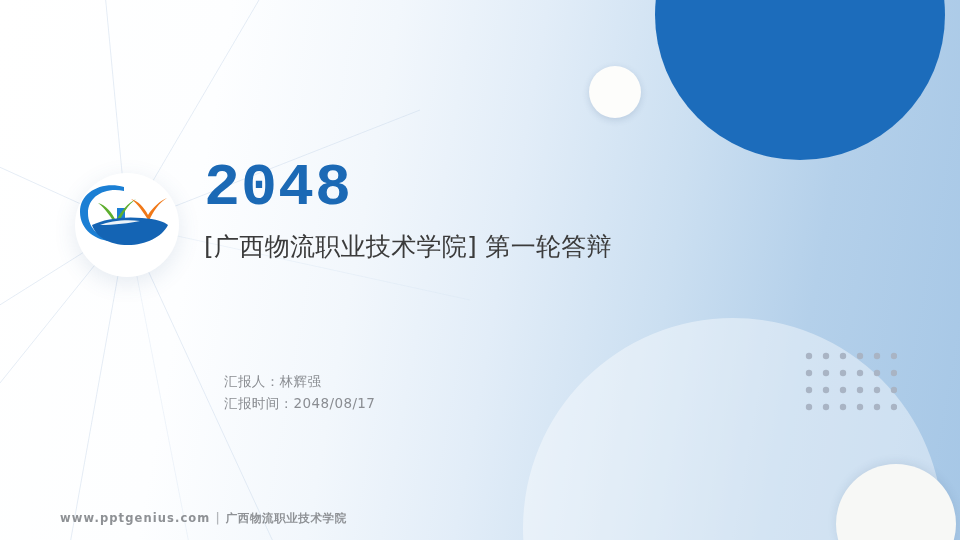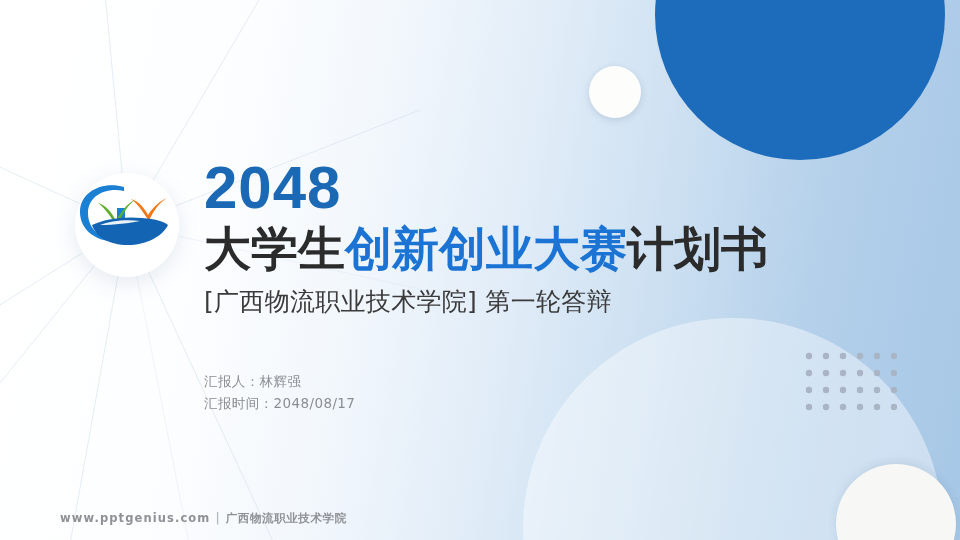--- a/index.html
+++ b/index.html
@@ -118,21 +118,21 @@
     width: 640px;
   }
 
   .year {
     font-size: 60px;
     font-weight: 700;
     line-height: 1.0;
     letter-spacing: 1px;
     color: #1b69b5;
     margin: 0;
-    font-family: Liberation Sans, sans-serif;
+    font-family: Liberation Mono, monospace;
   }
 
   .headline {
     margin: 6px 0 0 0;
     font-size: 47px;
     font-weight: 700;
     line-height: 1.05;
     letter-spacing: 0px;
     color: #2b2b2b;
     white-space: nowrap;
@@ -154,21 +154,21 @@
   .presenter {
     position: absolute;
     left: 204px;
     top: 370px;
     font-size: 13.5px;
     line-height: 22px;
     color: #8a8d92;
     letter-spacing: 0.4px;
     font-family: "DejaVu Sans", "Liberation Sans", sans-serif;
   }
-  .presenter div { white-space: nowrap; }
+  .presenter div { white-space: nowrap; margin-left: 20px; }
 
   
   .footer {
     position: absolute;
     left: 60px;
     top: 511px;
     font-size: 11.5px;
     color: #8e9195;
     letter-spacing: 1.1px;
     white-space: nowrap;
@@ -251,23 +251,20 @@
     <path d="M22 22 C30 24 36 32 40 40 C45 30 52 22 60 18 C52 24 46 33 41 46 C35 36 29 27 22 22 Z" fill="#5eae2e"></path>
 
     <path d="M55 18 C62 20 68 26 72 34 C77 26 84 20 91 17 C83 22 77 30 73 40 C67 31 62 23 55 18 Z" fill="#f07818"></path>
 
     <path d="M16 44 C28 38 48 35 66 37 C80 38 89 41 92 44 C86 56 70 64 52 64 C33 64 20 56 16 44 Z" fill="#1464b4"></path>
     <path d="M24 44 C34 40 50 38 64 40 C54 42 38 44 24 44 Z" fill="#ffffff" opacity="0.92"></path>
   </svg>
 
   <div class="text-block">
     <div class="year">2048</div>
-    <div class="headline">
-      <span>大学生</span><span class="hl">创新创业大赛</span><span>计划书</span>
-    </div>
     <div class="subtitle">[广西物流职业技术学院] 第一轮答辩</div>
   </div>
 
   <div class="presenter">
     <div>汇报人：林辉强</div>
     <div>汇报时间：2048/08/17</div>
   </div>
 
   <div class="footer">
     <span>www.pptgenius.com</span><span class="sep">|</span><span class="org">广西物流职业技术学院</span>

